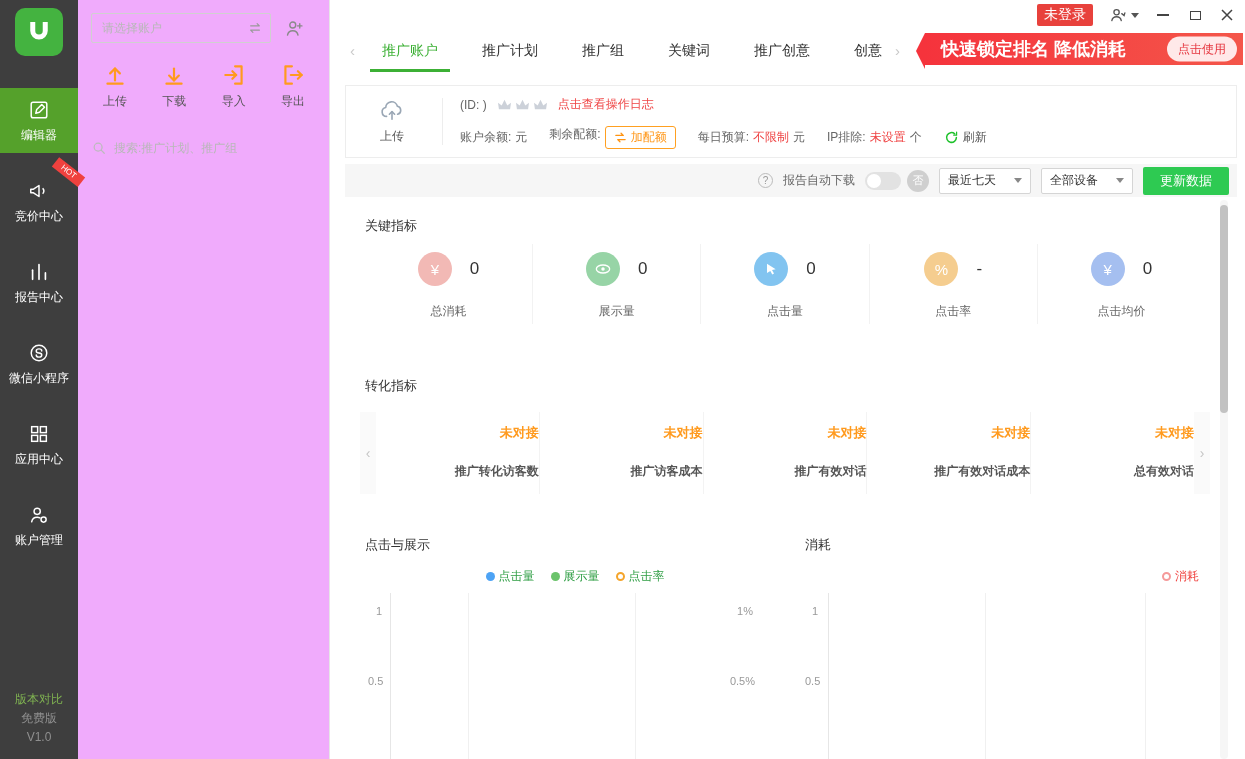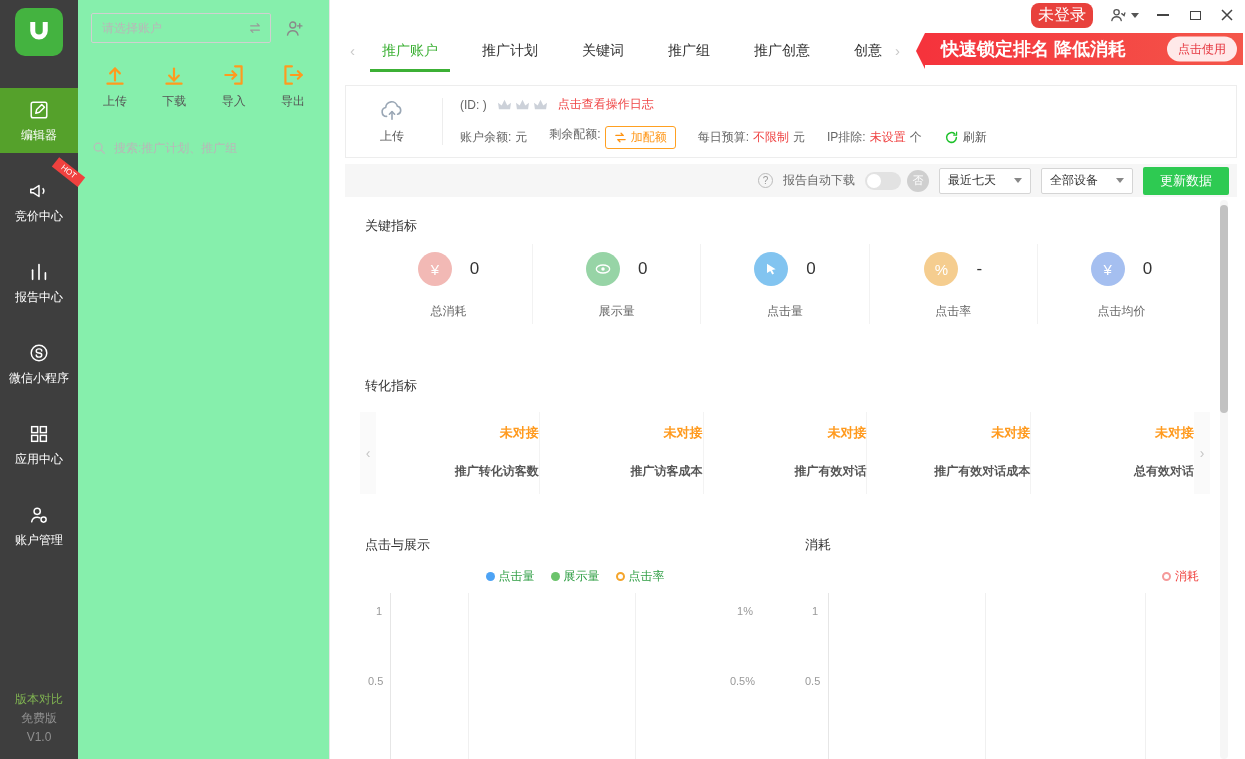--- a/index.html
+++ b/index.html
@@ -17,38 +17,38 @@
   .side-item{position:relative;width:78px;padding:11px 0 9px;text-align:center;color:#fff;cursor:pointer;margin-bottom:16px;}
   .side-item .ic{margin:0 auto 6px;}
   .side-item.active{background:#55a12b;}
   .side-label{font-size:12px;color:#fff;display:block;text-align:center;}
   .hot{position:absolute;top:-3px;right:-7px;background:#f0413e;color:#fff;font-size:8px;line-height:10px;
        padding:1px 8px;transform:rotate(38deg);}
   .side-footer{position:absolute;bottom:12px;width:100%;text-align:center;line-height:19px;color:#8f8f8f;}
   .side-footer .compare{color:#7fb251;cursor:pointer;}
 
   
-  .panel{position:absolute;left:78px;top:0;width:252px;height:100%;background:#86efac;border-right:1px solid #e6e6e6;z-index:4;}
+  .panel{position:absolute;left:78px;top:0;width:252px;height:100%;background:#f0abfc;border-right:1px solid #e6e6e6;z-index:4;}
   .acct-select{position:absolute;left:13px;top:13px;width:180px;height:30px;border:1px solid #d0d0d0;border-radius:2px;
                display:flex;align-items:center;padding:0 8px;gap:4px;}
   .acct-input{border:none;outline:none;flex:1;min-width:0;font-size:12px;color:#333;background:transparent;}
   .acct-input::placeholder{color:#b8b8b8;}
   .add-user{position:absolute;left:206px;top:18px;cursor:pointer;}
   .tools{position:absolute;left:12px;top:62px;width:228px;display:flex;justify-content:space-between;}
   .tool{width:50px;text-align:center;color:#555;cursor:pointer;}
   .tool .tic{margin:0 auto 5px;}
   .search-row{position:absolute;left:14px;top:140px;display:flex;align-items:center;gap:6px;width:220px;}
   .search-input{border:none;outline:none;flex:1;font-size:12px;color:#333;background:transparent;}
   .search-input::placeholder{color:#b8b8b8;}
 
   
   .main{position:absolute;left:330px;top:0;right:0;bottom:0;background:#fff;}
 
   .win-controls{position:absolute;top:4px;right:10px;display:flex;align-items:center;gap:16px;height:22px;z-index:9;}
-  .login-badge{background:#e8413c;color:#fff;font-size:16px;padding:2px 7px;border-radius:8px;cursor:pointer;}
+  .login-badge{background:#e8413c;color:#fff;font-size:14px;padding:2px 7px;border-radius:2px;cursor:pointer;}
   .user-wrap{display:flex;align-items:center;gap:5px;cursor:pointer;}
   .caret{width:0;height:0;border-left:4px solid transparent;border-right:4px solid transparent;border-top:5px solid #555;display:inline-block;}
   .minbar{display:block;width:12px;height:2px;background:#444;}
   .maxbox{display:block;width:11px;height:9px;border:1.5px solid #444;}
   .wc{cursor:pointer;display:flex;align-items:center;justify-content:center;width:16px;height:16px;}
 
   .tabbar{position:absolute;left:15px;top:28px;width:578px;height:44px;display:flex;align-items:center;}
   .tab-arrow{width:15px;height:28px;display:flex;align-items:center;justify-content:center;color:#c9c9c9;font-size:15px;cursor:pointer;flex:0 0 auto;}
   .tabs-strip{display:flex;overflow:hidden;width:530px;height:44px;}
   .tab{padding:0 22px;height:44px;line-height:44px;font-size:14px;color:#333;cursor:pointer;position:relative;white-space:nowrap;}
@@ -276,22 +276,22 @@
             <path d="M1 1l10 10M11 1L1 11"></path>
           </svg>
       </span>
     </div>
 
     <div class="tabbar">
       <span class="tab-arrow">‹</span>
       <div class="tabs-strip">
         <div class="tab active">推广账户</div>
         <div class="tab">推广计划</div>
+        <div class="tab">推广组</div>
         <div class="tab">关键词</div>
-        <div class="tab">推广组</div>
         <div class="tab">推广创意</div>
         <div class="tab">创意</div>
       </div>
       <span class="tab-arrow">›</span>
     </div>
 
     <div class="banner">
       <span class="banner-text">快速锁定排名 降低消耗</span>
       <span class="banner-cta">点击使用</span>
     </div>

